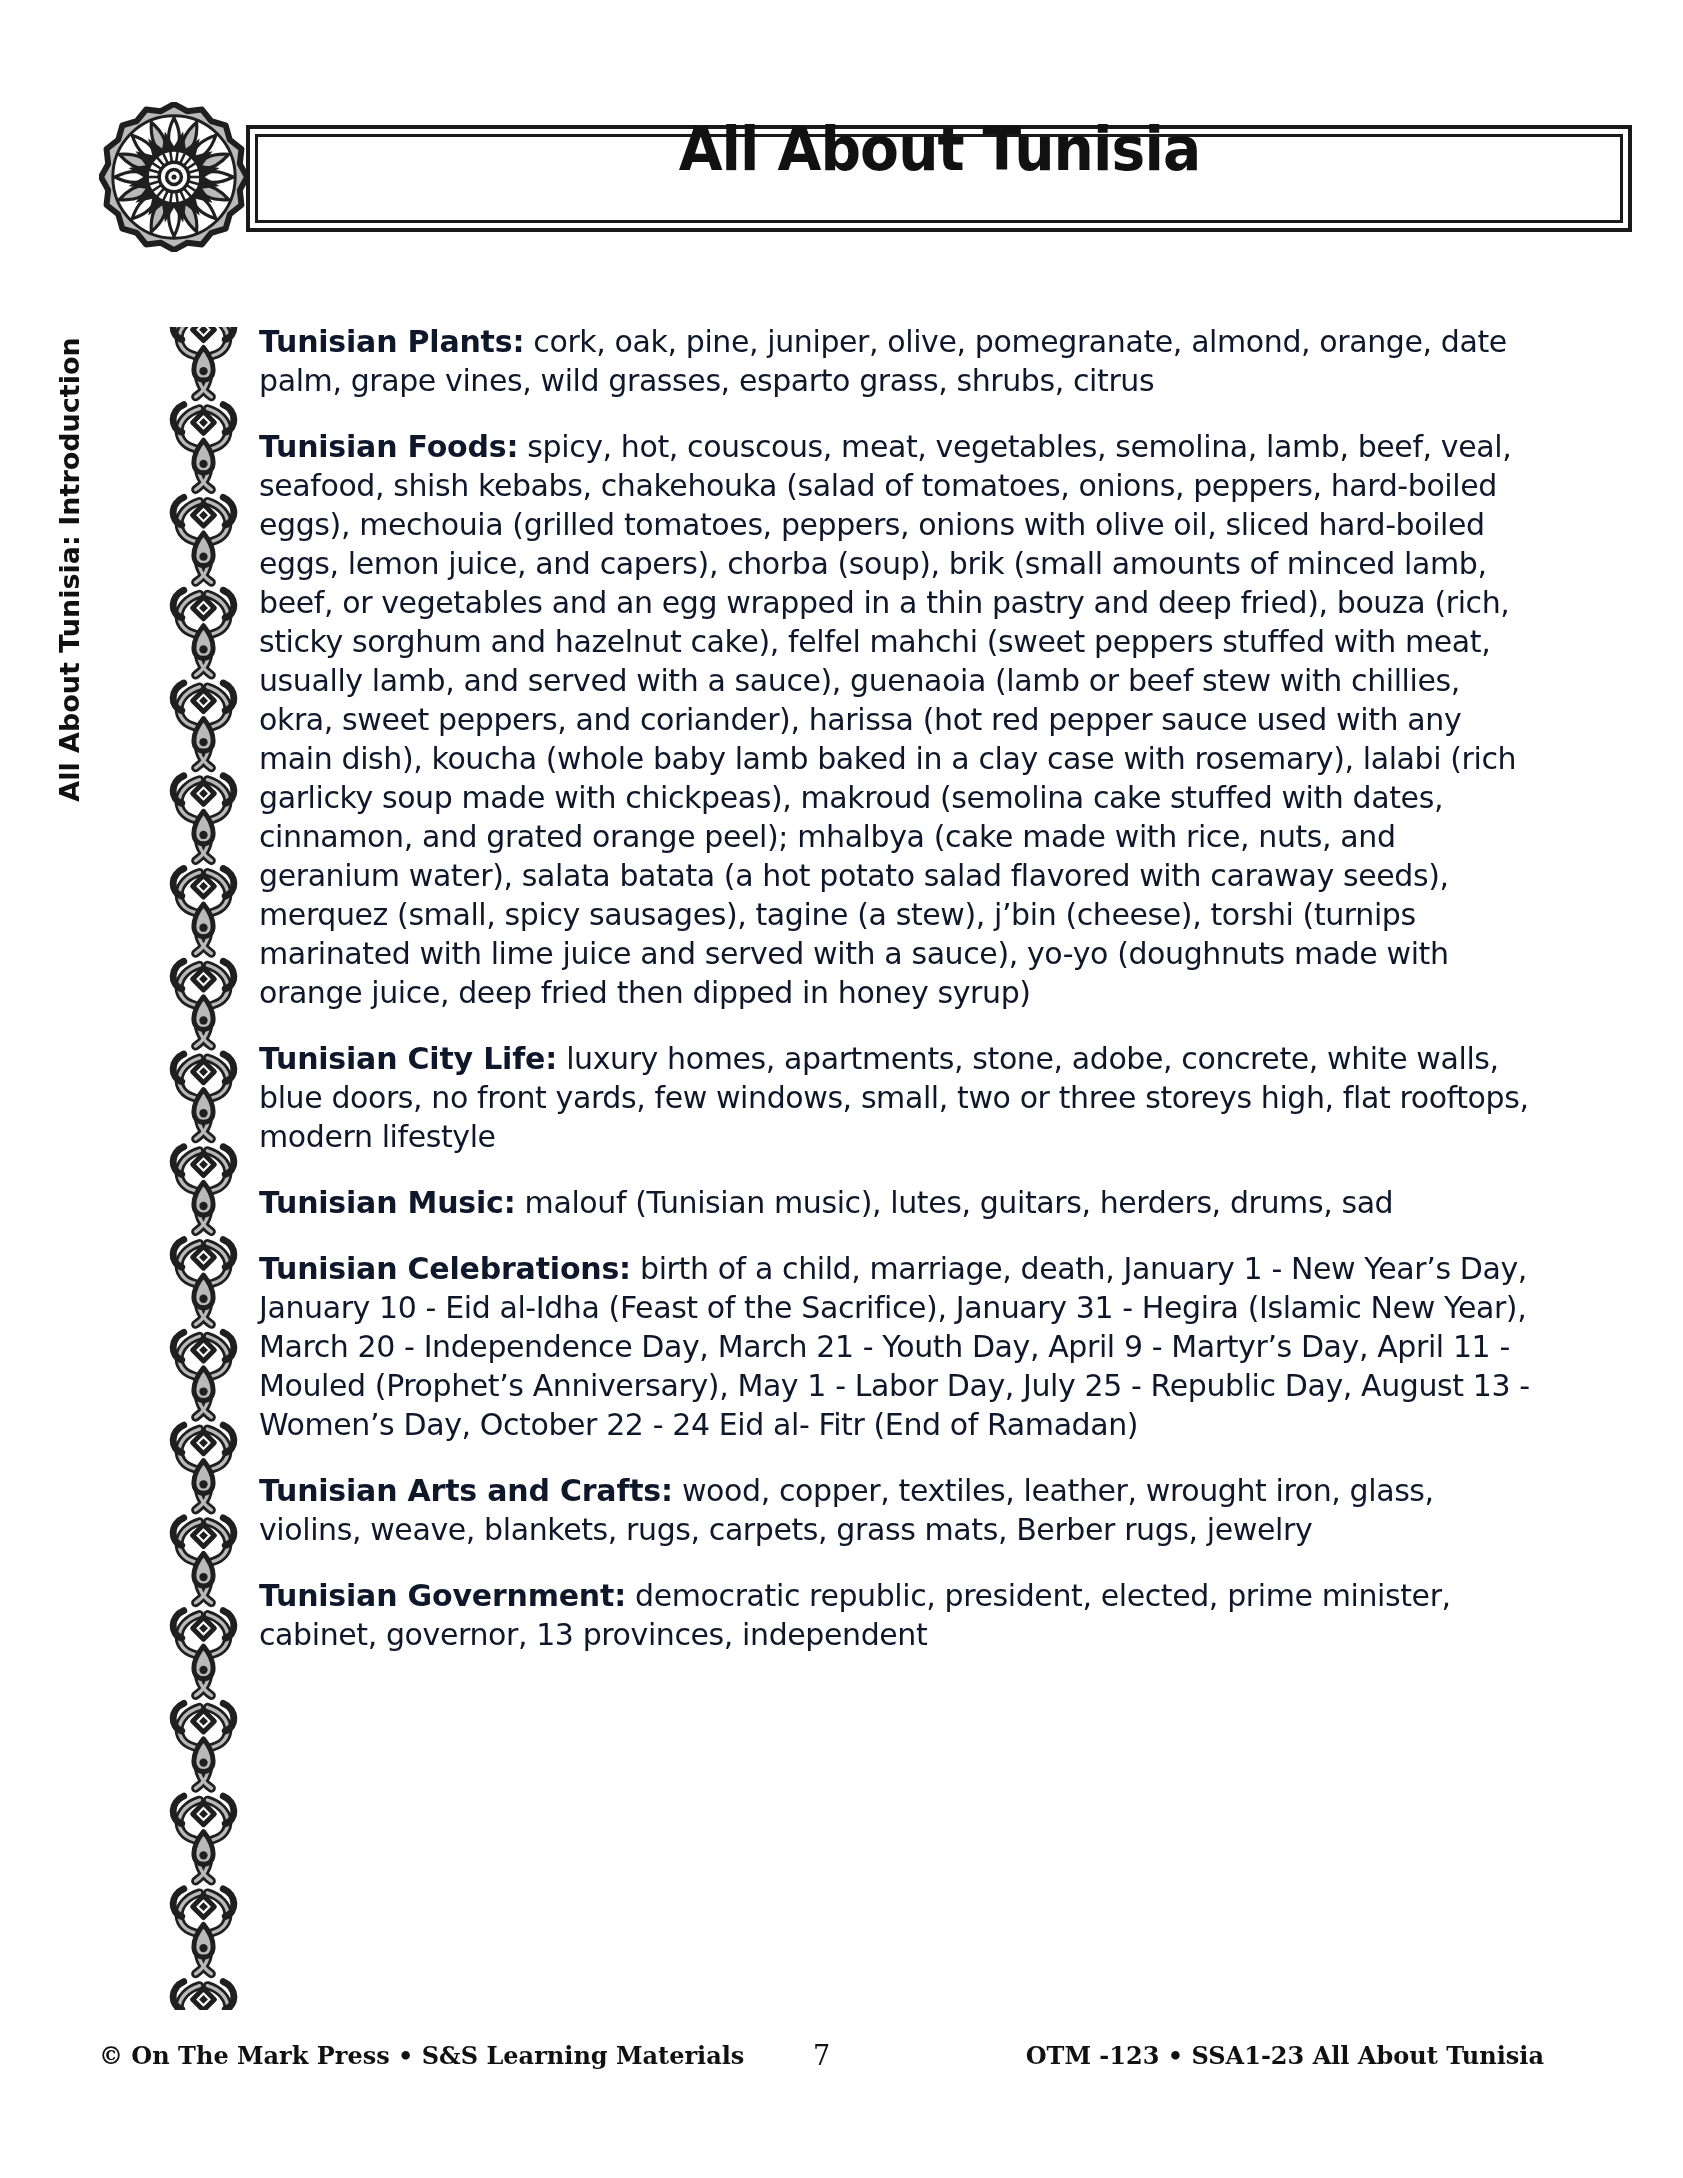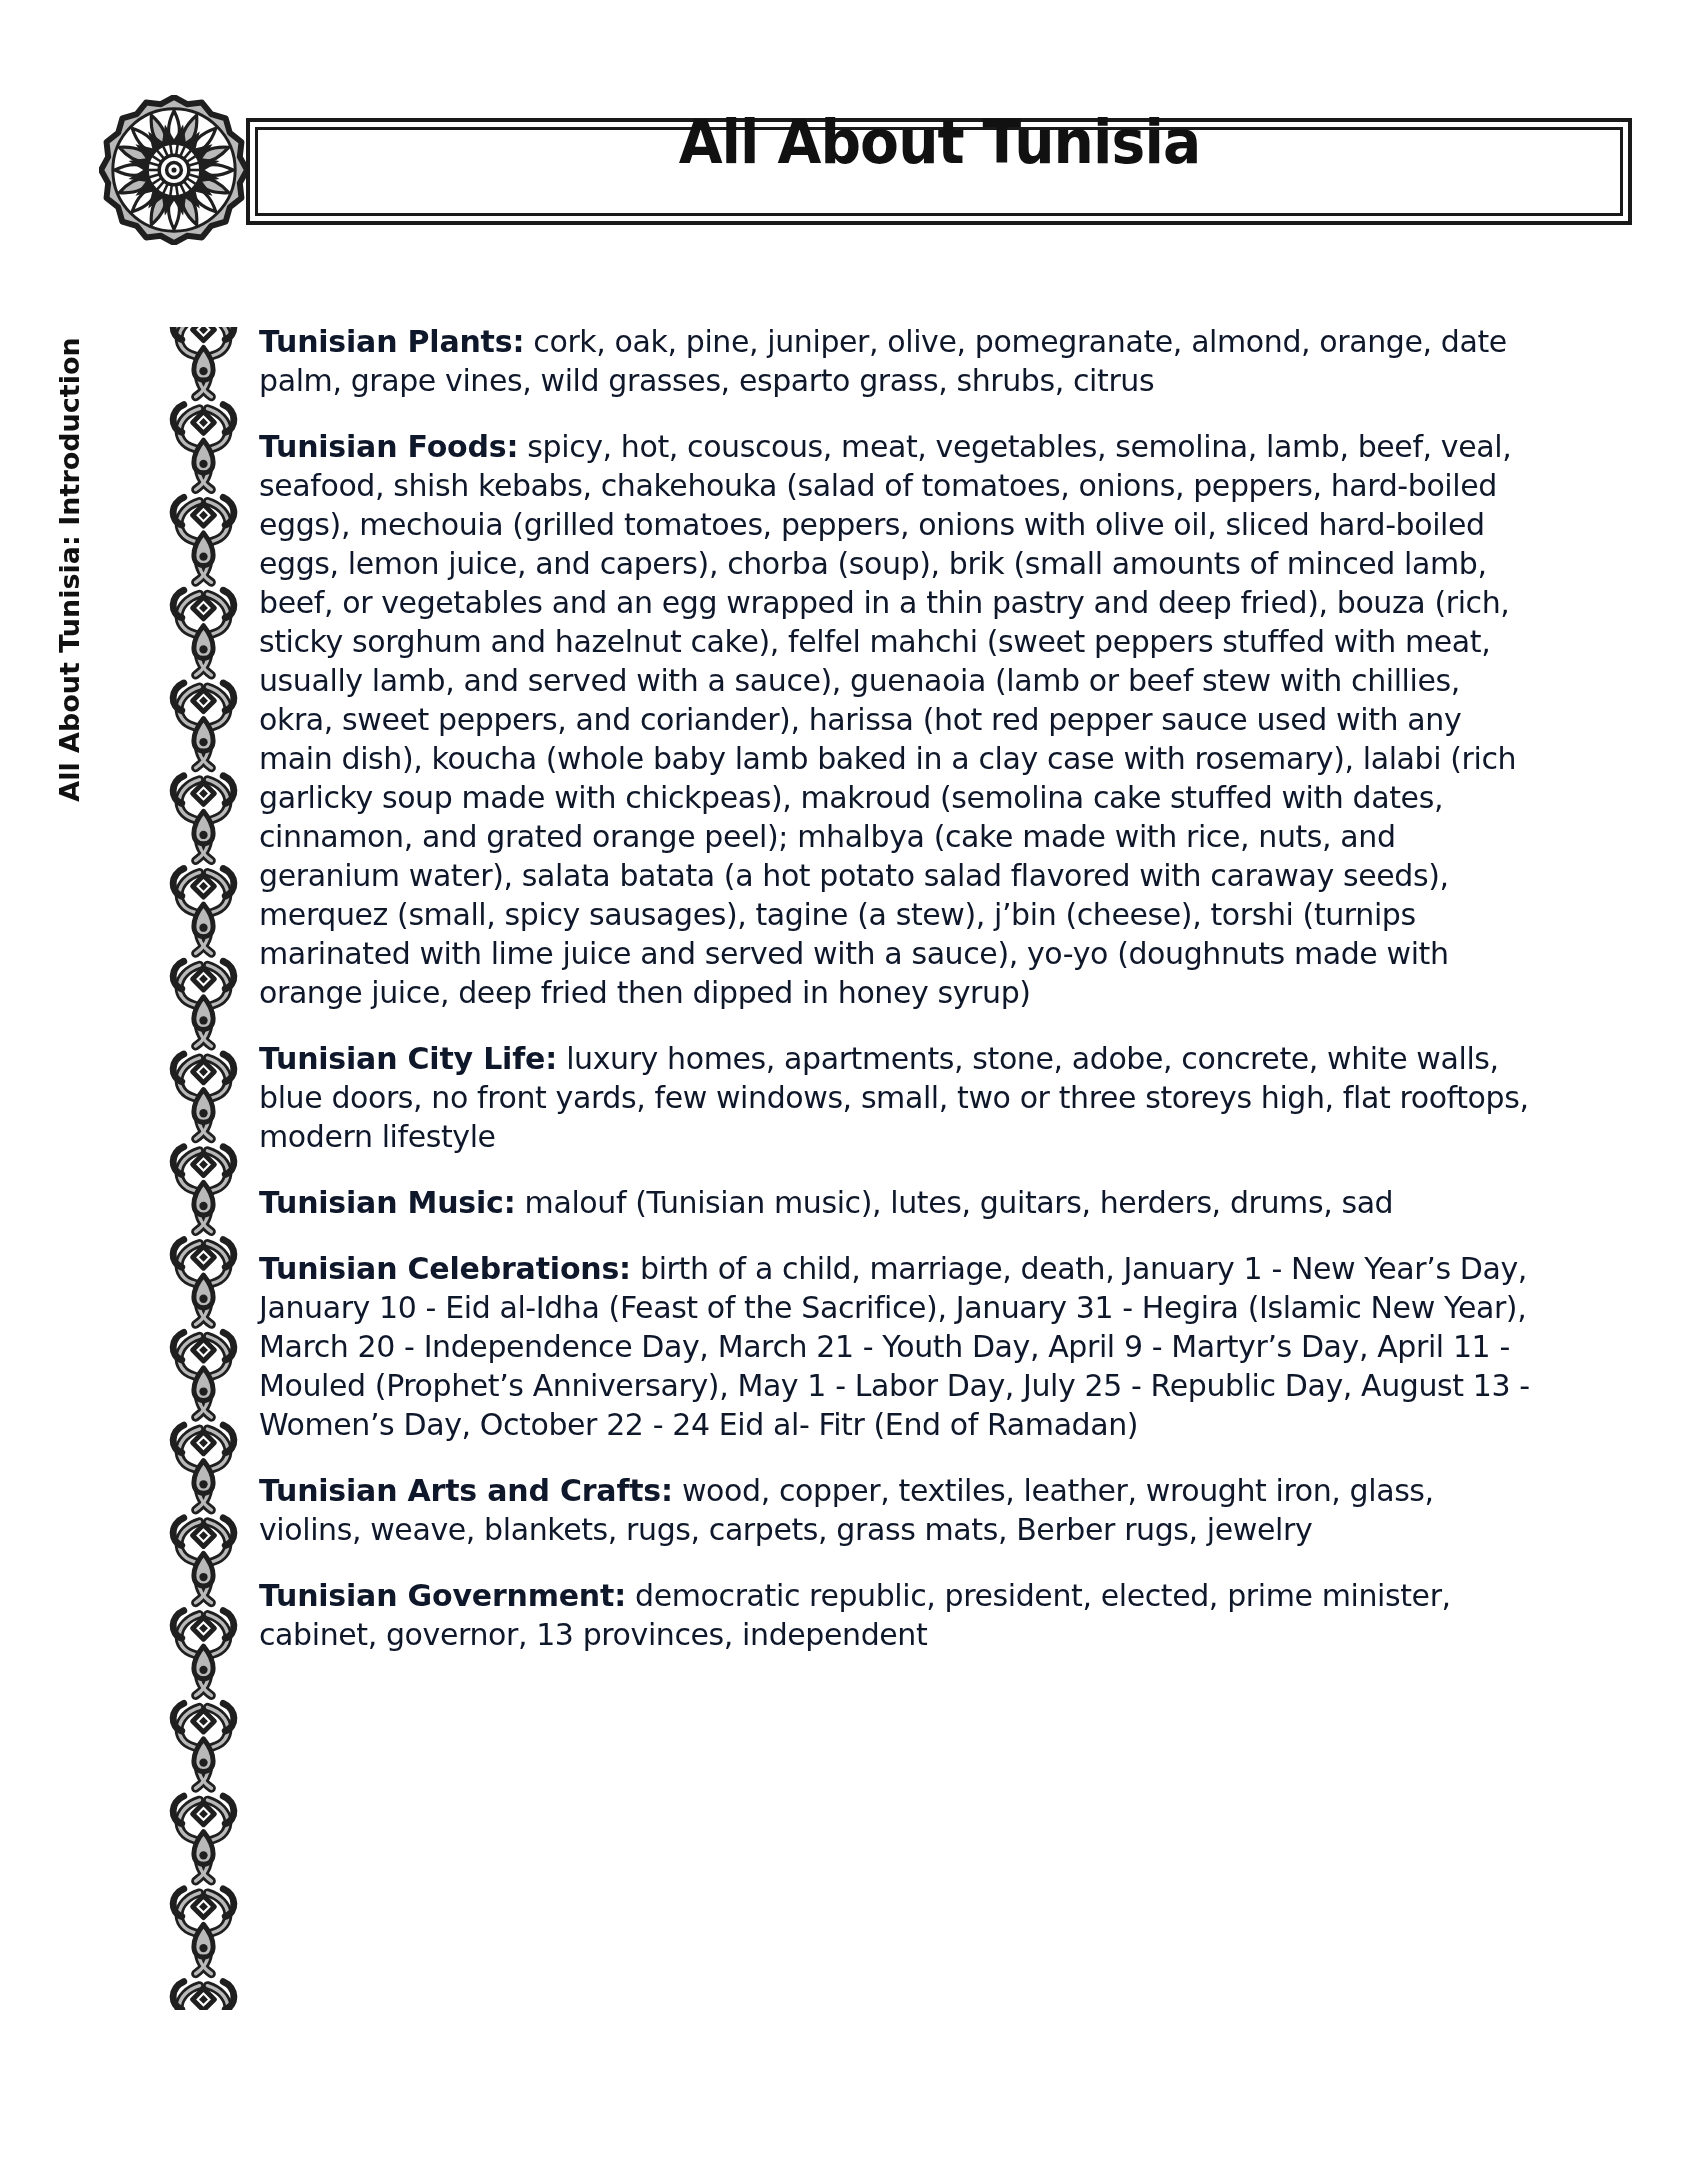--- a/index.html
+++ b/index.html
@@ -20,21 +20,21 @@
   #page {
     position: absolute;
     inset: 0;
     background: #ffffff;
   }
 
   
   #header {
     position: absolute;
     left: 99px;
-    top: 95px;
+    top: 102px;
     width: 1436px;
     height: 139px;
   }
 
   #rosette {
     position: absolute;
     left: 0;
     top: 0;
     width: 150px;
     height: 150px;
@@ -544,15 +544,20 @@
   <div id="content">
       <p class="entry"><span class="lbl">Tunisian Plants:</span><span class="txt"> cork, oak, pine, juniper, olive, pomegranate, almond, orange, date palm, grape vines, wild grasses, esparto grass, shrubs, citrus</span></p>
       <p class="entry"><span class="lbl">Tunisian Foods:</span><span class="txt"> spicy, hot, couscous, meat, vegetables, semolina, lamb, beef, veal, seafood, shish kebabs, chakehouka (salad of tomatoes, onions, peppers, hard-boiled eggs), mechouia (grilled tomatoes, peppers, onions with olive oil, sliced hard-boiled eggs, lemon juice, and capers), chorba (soup), brik (small amounts of minced lamb, beef, or vegetables and an egg wrapped in a thin pastry and deep fried), bouza (rich, sticky sorghum and hazelnut cake), felfel mahchi (sweet peppers stuffed with meat, usually lamb, and served with a sauce), guenaoia (lamb or beef stew with chillies, okra, sweet peppers, and coriander), harissa (hot red pepper sauce used with any main dish), koucha (whole baby lamb baked in a clay case with rosemary), lalabi (rich garlicky soup made with chickpeas), makroud (semolina cake stuffed with dates, cinnamon, and grated orange peel); mhalbya (cake made with rice, nuts, and geranium water), salata batata (a hot potato salad flavored with caraway seeds), merquez (small, spicy sausages), tagine (a stew), j’bin (cheese), torshi (turnips marinated with lime juice and served with a sauce), yo-yo (doughnuts made with orange juice, deep fried then dipped in honey syrup)</span></p>
       <p class="entry"><span class="lbl">Tunisian City Life:</span><span class="txt"> luxury homes, apartments, stone, adobe, concrete, white walls, blue doors, no front yards, few windows, small, two or three storeys high, flat rooftops, modern lifestyle</span></p>
       <p class="entry"><span class="lbl">Tunisian Music:</span><span class="txt"> malouf (Tunisian music), lutes, guitars, herders, drums, sad</span></p>
       <p class="entry"><span class="lbl">Tunisian Celebrations:</span><span class="txt">  birth of a child, marriage, death, January 1 - New Year’s Day, January 10 - Eid al-Idha (Feast of the Sacrifice), January 31 - Hegira (Islamic New Year), March 20 - Independence Day, March 21 - Youth Day, April 9 - Martyr’s Day, April 11 - Mouled (Prophet’s Anniversary), May 1 - Labor Day, July 25 - Republic Day, August 13 - Women’s Day, October 22 - 24 Eid al- Fitr (End of Ramadan)</span></p>
       <p class="entry"><span class="lbl">Tunisian Arts and Crafts:</span><span class="txt"> wood, copper, textiles, leather, wrought iron, glass, violins, weave, blankets, rugs, carpets, grass mats, Berber rugs, jewelry</span></p>
       <p class="entry"><span class="lbl">Tunisian Government:</span><span class="txt"> democratic republic, president, elected, prime minister, cabinet, governor, 13 provinces, independent</span></p>
     </div>
 
+  <div id="footer">
+    <div id="footer-left">© On The Mark Press • S&amp;S Learning Materials</div>
+    <div id="footer-page">7</div>
+    <div id="footer-right">OTM -123 • SSA1-23 All About Tunisia</div>
+  </div>
 
 </div>
 
 
 </body></html>

